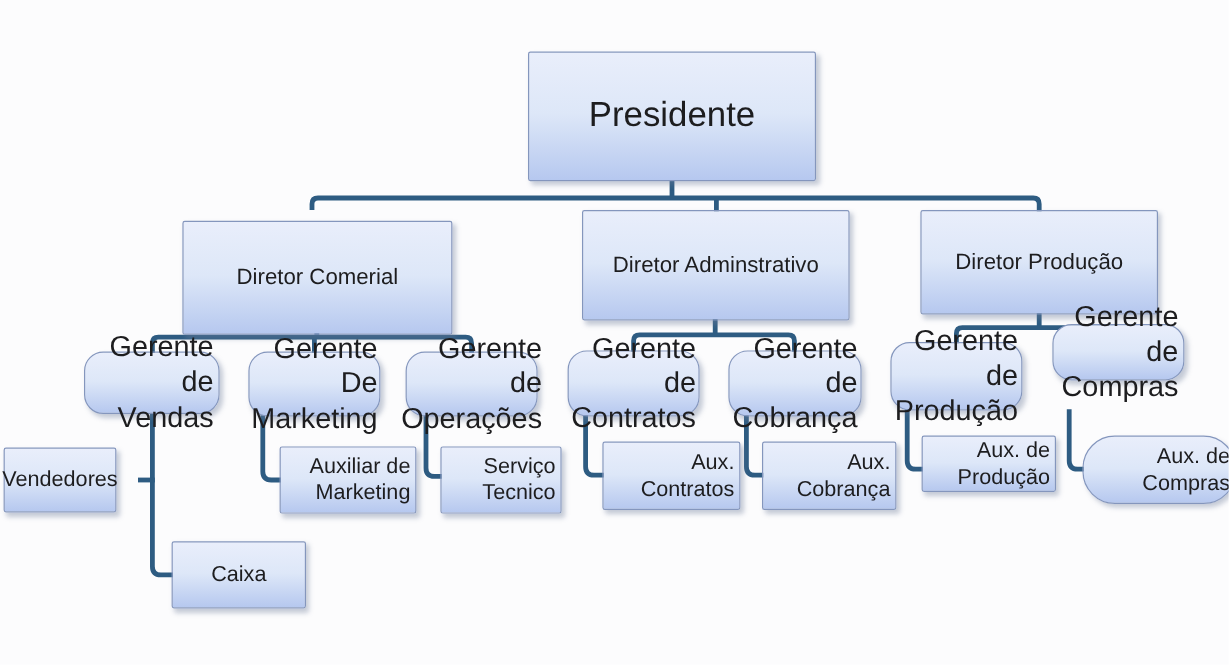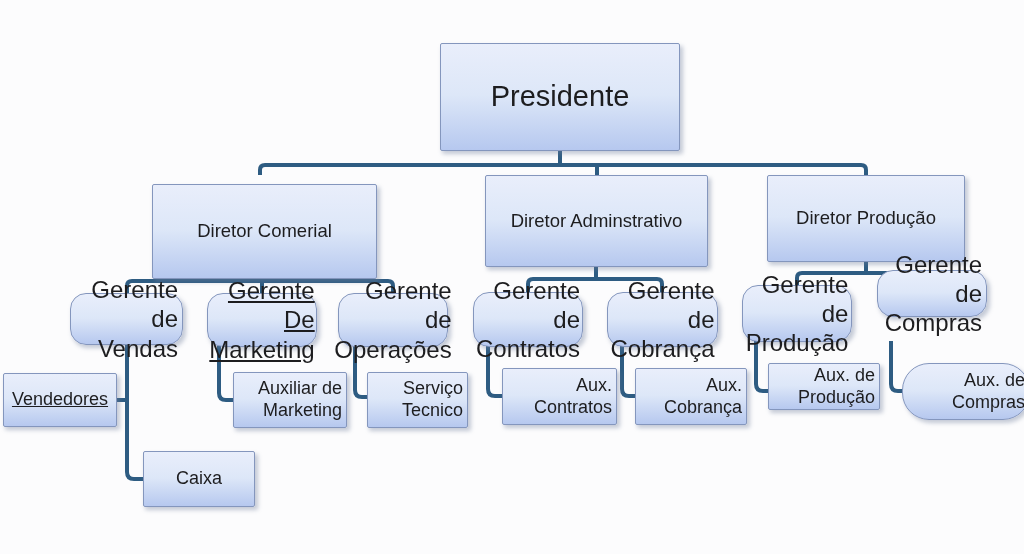--- a/index.html
+++ b/index.html
@@ -67,28 +67,28 @@
     <path class="connector" d="M891 341 V384 Q891 391 898 391 H904"></path>
   </svg>
 
   <div class="node lvl1" style="left:440px;top:43px;width:240px;height:108px;">Presidente</div>
 
   <div class="node lvl2" style="left:152px;top:184px;width:225px;height:95px;">Diretor Comerial</div>
   <div class="node lvl2" style="left:485px;top:175px;width:223px;height:92px;">Diretor Adminstrativo</div>
   <div class="node lvl2" style="left:767px;top:175px;width:198px;height:87px;">Diretor Produção</div>
 
   <div class="node lvl3" style="left:70px;top:293px;width:113px;height:52px;">Gerente de Vendas</div>
-  <div class="node lvl3" style="left:207px;top:293px;width:110px;height:54px;text-decoration:underline;">Gerente De Marketing</div>
+  <div class="node lvl3" style="left:207px;top:293px;width:110px;height:54px;">Gerente De Marketing</div>
   <div class="node lvl3" style="left:338px;top:293px;width:110px;height:54px;">Gerente de Operações</div>
   <div class="node lvl3" style="left:473px;top:292px;width:110px;height:55px;">Gerente de Contratos</div>
   <div class="node lvl3" style="left:607px;top:292px;width:111px;height:55px;">Gerente de Cobrança</div>
   <div class="node lvl3" style="left:742px;top:285px;width:110px;height:57px;">Gerente de Produção</div>
   <div class="node lvl3" style="left:877px;top:270px;width:110px;height:47px;">Gerente de Compras</div>
 
-  <div class="node lvl4" style="left:3px;top:373px;width:114px;height:54px;text-decoration:underline;">Vendedores</div>
+  <div class="node lvl4" style="left:3px;top:373px;width:94px;height:54px;">Vendedores</div>
   <div class="node lvl4" style="left:143px;top:451px;width:112px;height:56px;">Caixa</div>
   <div class="node lvl4" style="left:233px;top:372px;width:114px;height:56px;">Auxiliar de Marketing</div>
   <div class="node lvl4" style="left:367px;top:372px;width:101px;height:56px;">Serviço Tecnico</div>
   <div class="node lvl4" style="left:502px;top:368px;width:115px;height:57px;">Aux. Contratos</div>
   <div class="node lvl4" style="left:635px;top:368px;width:112px;height:57px;">Aux. Cobrança</div>
   <div class="node lvl4" style="left:768px;top:363px;width:112px;height:47px;">Aux. de Produção</div>
   <div class="node lvl4" style="left:902px;top:363px;width:128px;height:57px;border-radius:27px;">Aux. de Compras</div>
 
 </div>
 

